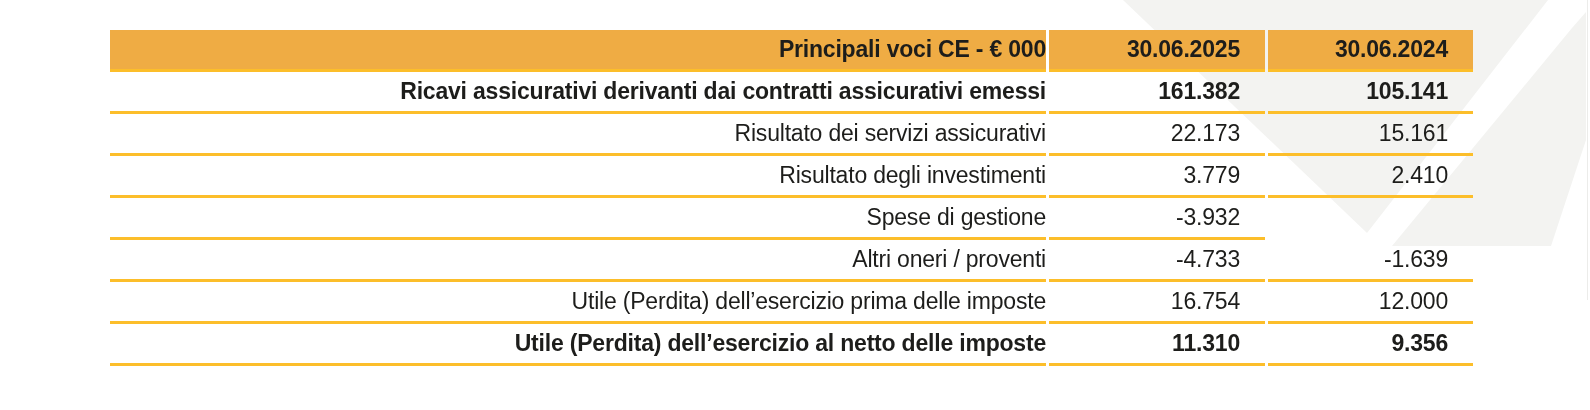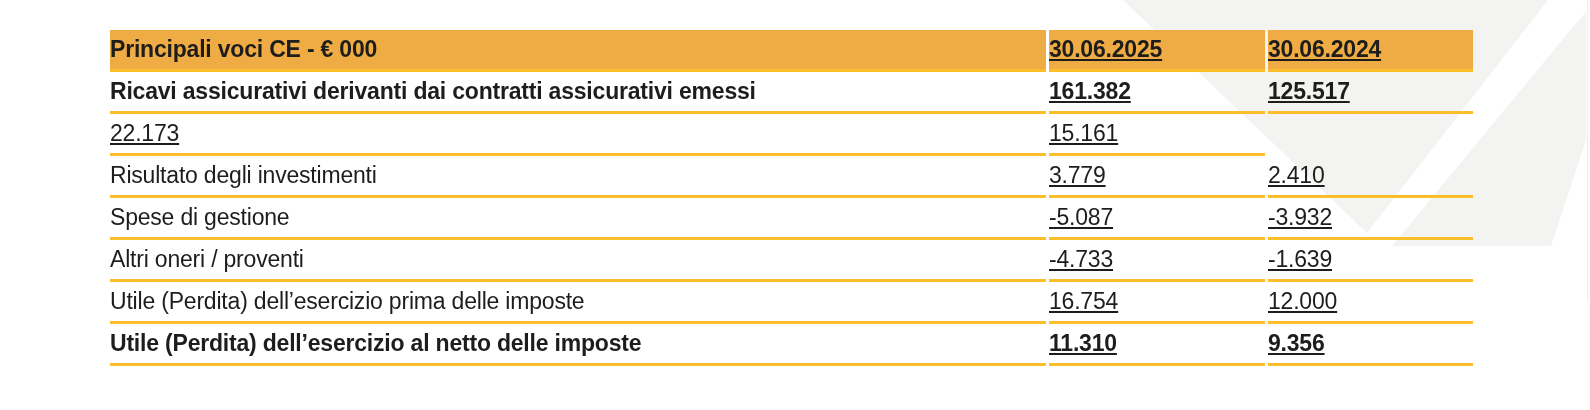--- a/index.html
+++ b/index.html
@@ -37,58 +37,58 @@
   .cell{
     height:39px;line-height:39px;
     border-bottom:3px solid var(--rule-gold);
     background:transparent;
     white-space:nowrap;overflow:hidden;
   }
   .header-row .cell{
     background:var(--header-bg);
     font-weight:bold;
   }
-  .label-cell{padding-left:0;text-align:left;}
-  .num-cell{padding-right:25px;text-decoration:underline;}
+  .label-cell{padding-left:10px;text-align:right;}
+  .num-cell{padding-right:25px;text-align:right;}
   .bold .cell{font-weight:bold;}
 </style>
 </head>
 <body>
 
 <div class="wm wm-v"></div>
 <div class="wm wm-band"></div>
 <div class="edge-line"></div>
 
 <div class="fin-table">
   <div class="row header-row">
     <div class="cell label-cell">Principali voci CE - € 000</div>
     <div class="cell num-cell">30.06.2025</div>
     <div class="cell num-cell">30.06.2024</div>
   </div>
   <div>
   <div class="row bold">
     <div class="cell label-cell">Ricavi assicurativi derivanti dai contratti assicurativi emessi</div>
     <div class="cell num-cell">161.382</div>
-    <div class="cell num-cell">125.517</div>
+    <div class="cell num-cell">105.141</div>
   </div>
 
   <div class="row">
+    <div class="cell label-cell">Risultato dei servizi assicurativi</div>
     <div class="cell num-cell">22.173</div>
     <div class="cell num-cell">15.161</div>
   </div>
 
   <div class="row">
     <div class="cell label-cell">Risultato degli investimenti</div>
     <div class="cell num-cell">3.779</div>
     <div class="cell num-cell">2.410</div>
   </div>
 
   <div class="row">
     <div class="cell label-cell">Spese di gestione</div>
-    <div class="cell num-cell">-5.087</div>
     <div class="cell num-cell">-3.932</div>
   </div>
 
   <div class="row">
     <div class="cell label-cell">Altri oneri / proventi</div>
     <div class="cell num-cell">-4.733</div>
     <div class="cell num-cell">-1.639</div>
   </div>
 
   <div class="row">

